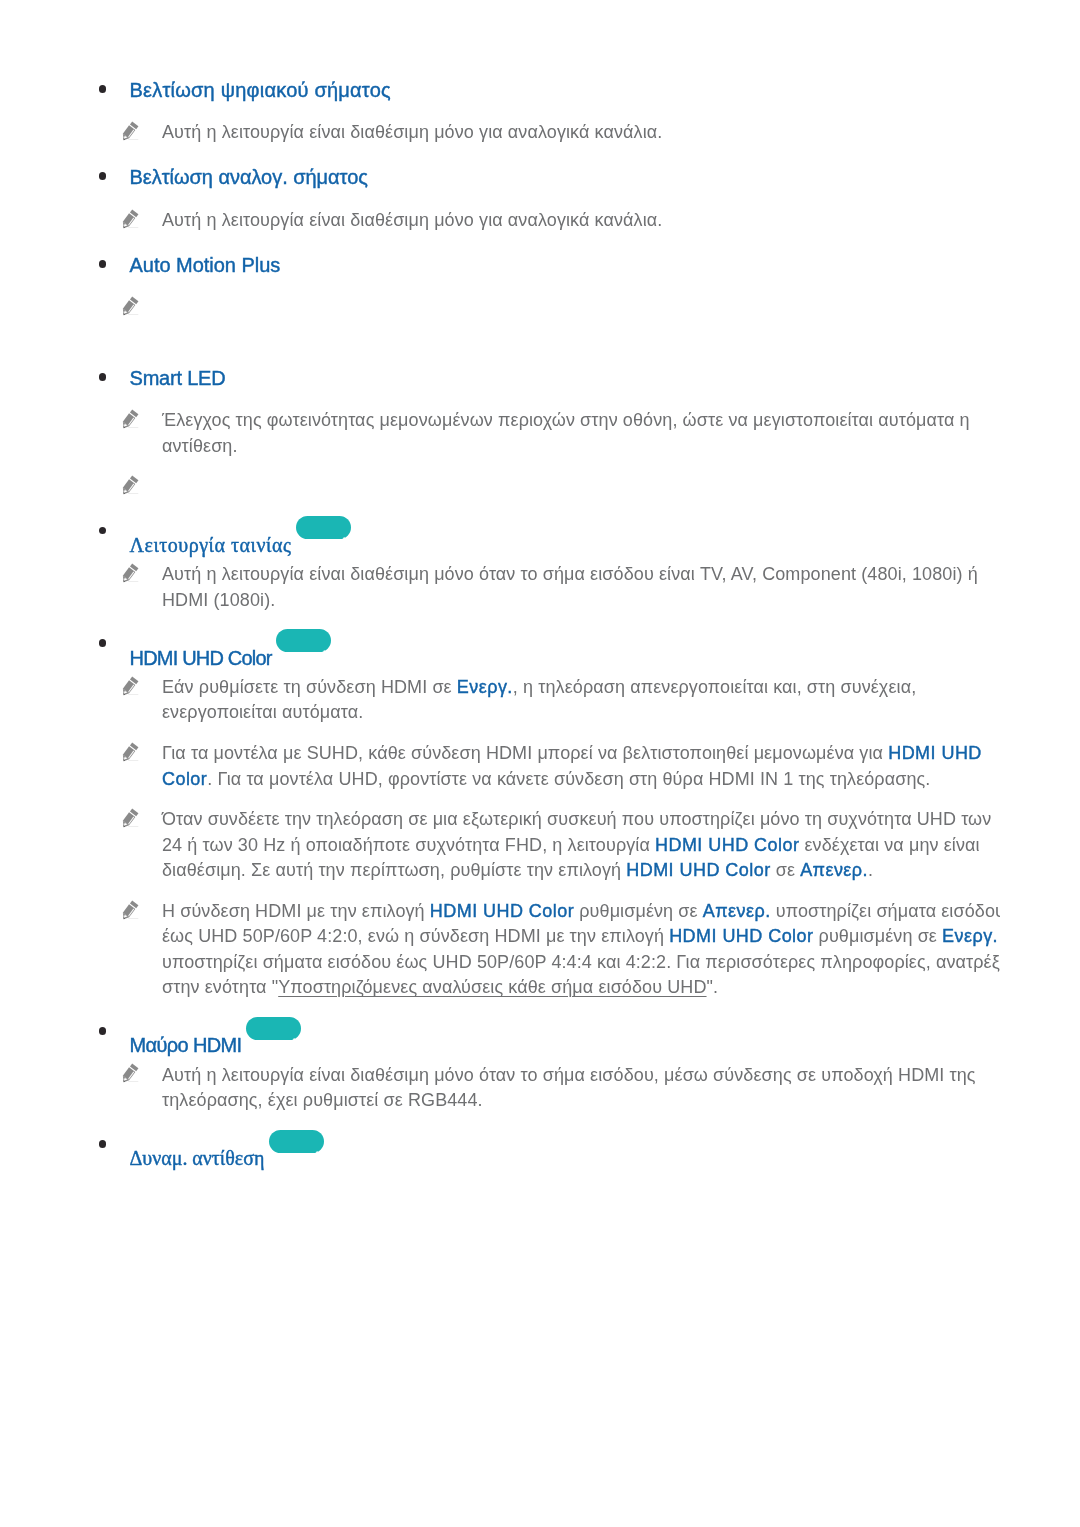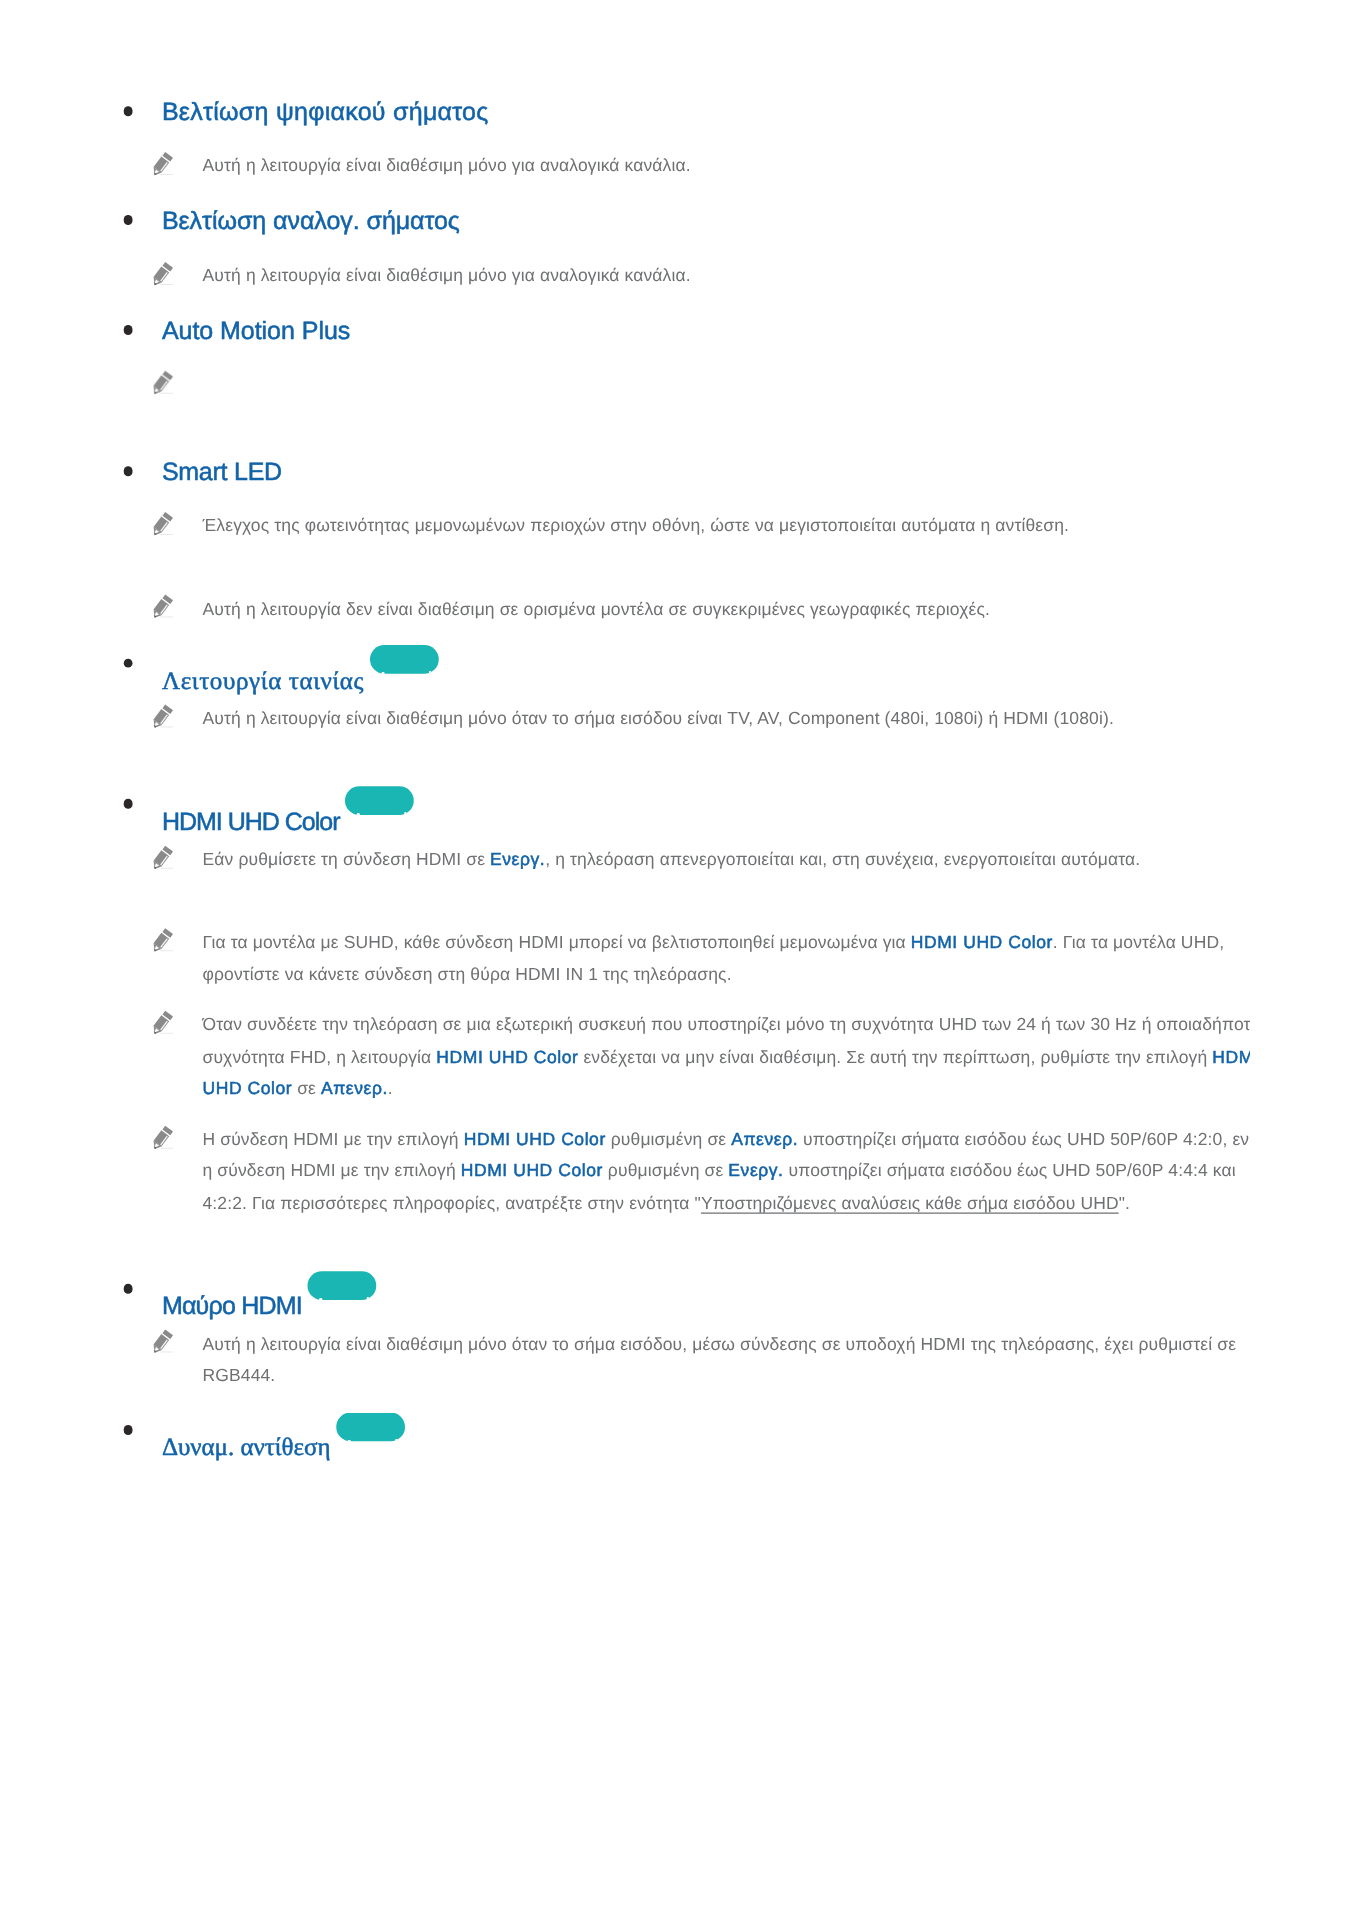--- a/index.html
+++ b/index.html
@@ -24,21 +24,21 @@
   .badge { position:relative; display:inline-block; color:#ffffff;
            font-size:15px; font-weight:normal; line-height:23px; height:23px;
            margin-left:7px; top:-0.5px; letter-spacing:0px; white-space:nowrap;
            padding:16px 3px; z-index:1; }
   .badge::before { content:""; position:absolute; left:-2.5px; top:0; width:55px;
            height:23px; background:#1ab6b4; border-radius:11.5px; z-index:-1; }
 
   .note { position:absolute; left:0; padding-left:162px; width:854px;
           box-sizing:content-box; transform:translateZ(0); }
   .note-ico { position:absolute; left:120.7px; top:-0.2px; width:23.1px; height:23.1px; }
-  .note-txt { color:#6f7072; font-size:14px; line-height:25.36px; letter-spacing:0.1px;
+  .note-txt { color:#6f7072; font-size:18px; line-height:25.36px; letter-spacing:0.1px;
               display:block; }
   .note-txt b { color:#1263a9; font-weight:normal;
                 -webkit-text-stroke:0.42px #1263a9; letter-spacing:0.45px; }
   .note-txt u { color:#6f7072; text-decoration:underline;
                 text-decoration-thickness:1px; text-underline-offset:2.5px; }
 </style>
 </head>
 <body>
 
 <div class="page" id="content">
@@ -106,21 +106,20 @@
   <g fill="#8a8a8a">
     <path d="M11.6 1.6 L18.1 6.4 L15.8 9.6 L9.3 4.8 Z"></path>
     <path d="M8.4 5.5 L14.9 10.3 L8.4 19.0 L1.9 14.2 Z"></path>
     <path d="M1.9 14.2 L8.4 19.0 L2.9 21.0 Z"></path>
   </g>
   <path d="M12.9 10.0 L13.75 10.65 L8.3 17.95 L7.45 17.3 Z" fill="#f7f7f7"></path>
   <path d="M3.9 16.3 L6.5 18.25 L2.85 19.5 Z" fill="#ffffff"></path>
   <path d="M2.9 21.0 L2.1 18.6 L4.3 20.2 Z" fill="#5a5a5a"></path>
   <rect x="7.6" y="19.95" width="10.4" height="0.8" fill="#e8e8e8"></rect>
 </svg></span>
-      <span class="note-txt"><span>Αυτή η λειτουργία δεν είναι διαθέσιμη σε ορισμένα μοντέλα σε συγκεκριμένες γεωγραφικές περιοχές.</span></span>
     </div>
     <div class="sec-head" style="top:516.992px"><span class="bullet"></span><span class="sec-title" style="letter-spacing: 0.5106px; font-family: Liberation Serif, serif;">Λειτουργία ταινίας</span><span class="badge">Δοκιμή</span></div>
     <div class="note" style="top:562.172px">
       <span class="note-ico"><svg viewBox="0 0 24 24" width="23.1" height="23.1" aria-hidden="true">
   <g fill="#8a8a8a">
     <path d="M11.6 1.6 L18.1 6.4 L15.8 9.6 L9.3 4.8 Z"></path>
     <path d="M8.4 5.5 L14.9 10.3 L8.4 19.0 L1.9 14.2 Z"></path>
     <path d="M1.9 14.2 L8.4 19.0 L2.9 21.0 Z"></path>
   </g>
   <path d="M12.9 10.0 L13.75 10.65 L8.3 17.95 L7.45 17.3 Z" fill="#f7f7f7"></path>

